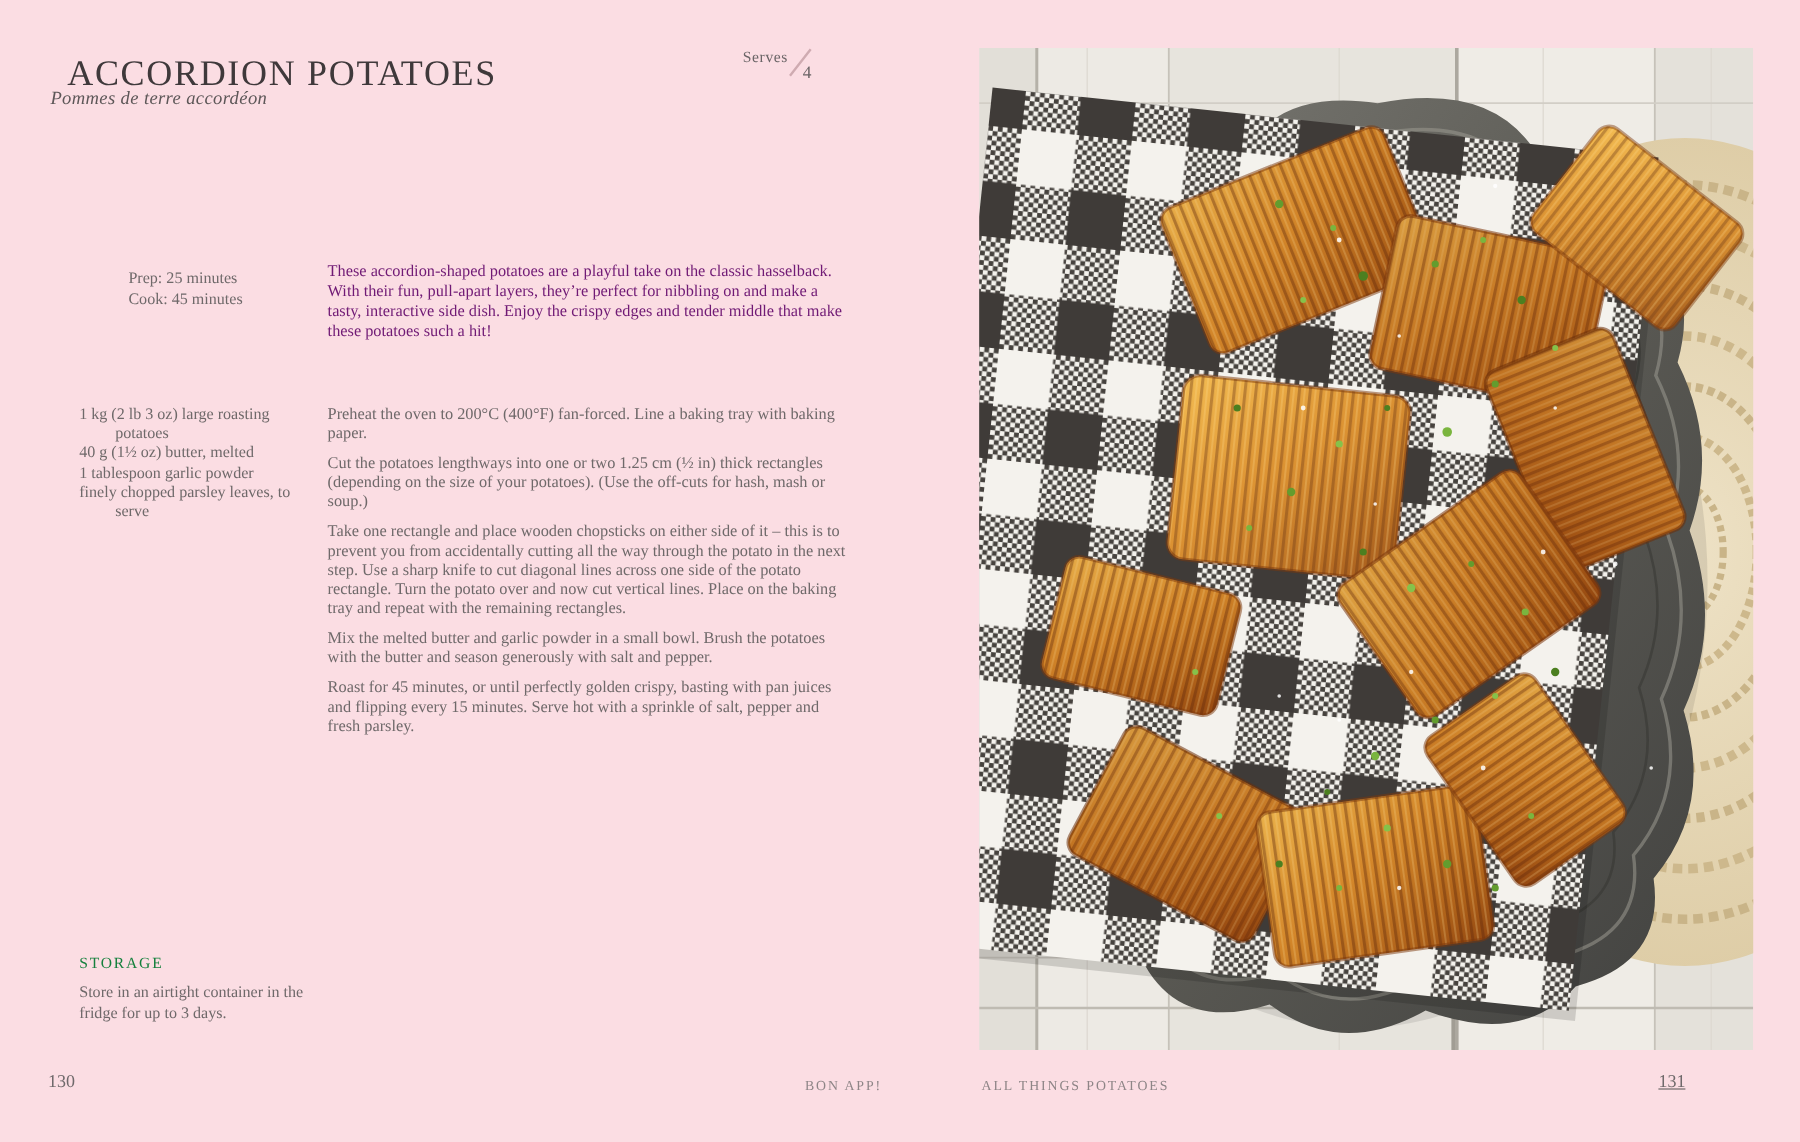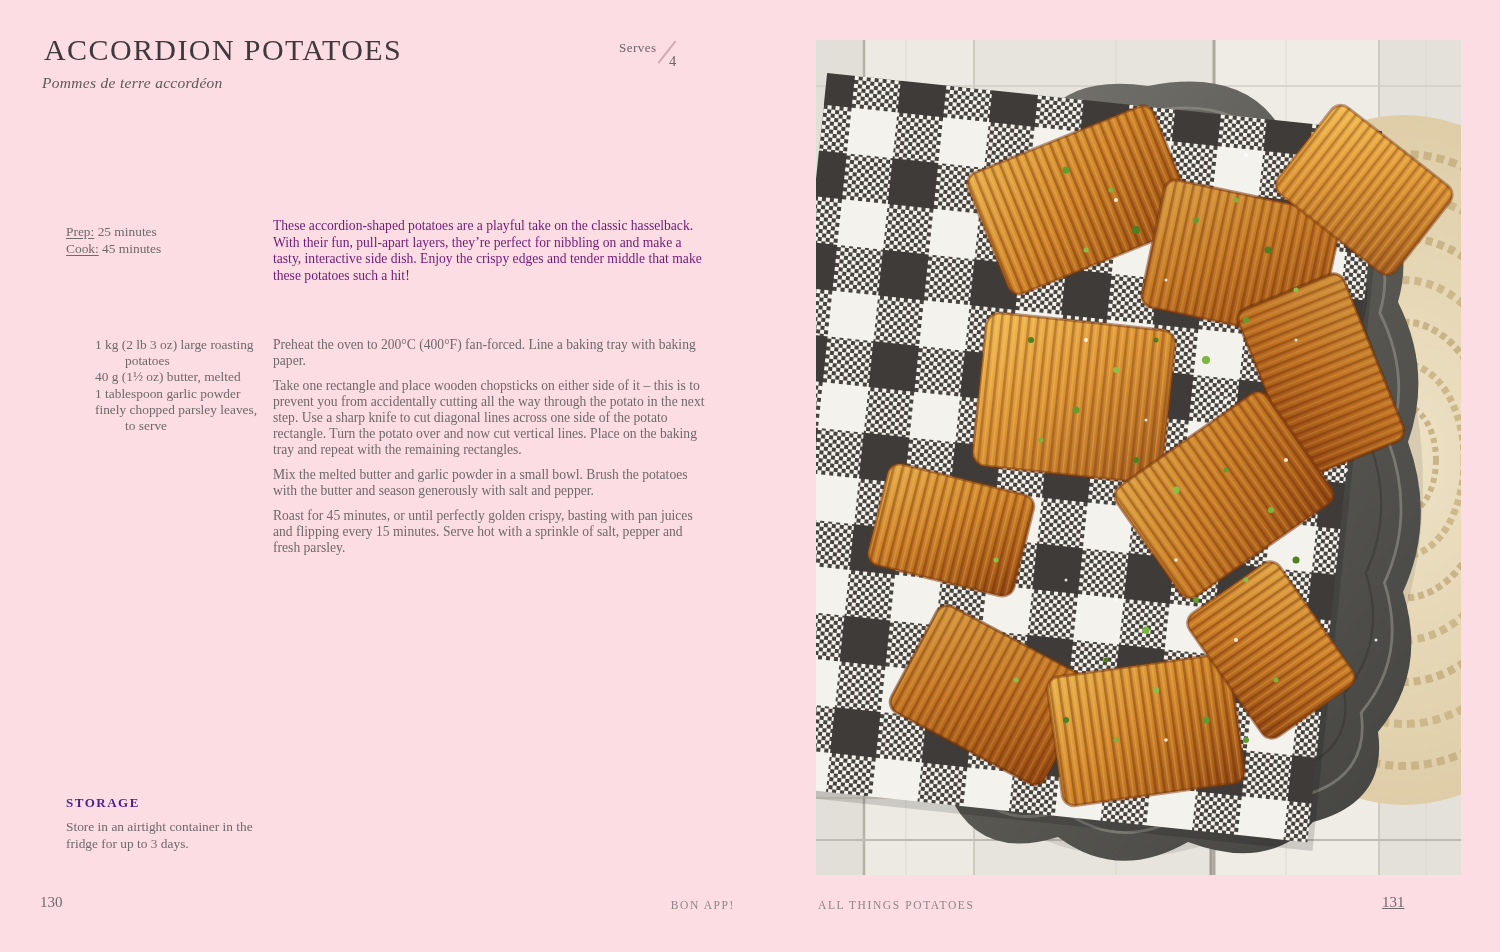--- a/index.html
+++ b/index.html
@@ -5,40 +5,40 @@
   html,body{margin:0;padding:0;}
   body{
     width:1500px;height:952px;position:relative;overflow:hidden;
     background:#fbdde3;
     font-family:"Liberation Serif", serif;
     color:#6f696a;
   }
   .abs{position:absolute;}
   
   .title{
-    left:44px;top:33px;margin:0;
+    left:44px;top:33px;margin:12px;
     font-size:30px;font-weight:400;letter-spacing:1.4px;
     color:#3f393b;white-space:nowrap;text-align:right;
   }
   .subtitle{
     left:42px;top:74px;
     font-size:15.5px;font-style:italic;color:#5d5758;letter-spacing:.3px;
   }
   .serves-label{left:619px;top:40px;font-size:13px;letter-spacing:.5px;color:#6b6567;}
   .serves-slash{left:666px;top:38px;width:1.5px;height:28px;background:#cfabb1;transform:rotate(38deg);}
   .serves-value{left:669px;top:53px;font-size:14.5px;color:#6b6567;}
   .times{left:66px;top:223px;font-size:13.4px;line-height:17px;color:#6f696a;}
-  .times .lbl{text-decoration:underline;text-underline-offset:2px;}
+  .times .lbl{text-underline-offset:2px;margin-left:41px;}
   .ingredients{left:66px;top:337px;width:198px;margin:0;padding:0;list-style:none;
     font-size:13.4px;line-height:16.2px;color:#6f696a;}
-  .ingredients li{padding-left:30px;text-indent:-30px;margin-left:29px;}
+  .ingredients li{padding-left:30px;text-indent:-30px;}
   .intro{left:273px;top:218px;width:438px;font-size:13.6px;line-height:16.6px;color:#701a75;}
   .method{left:273px;top:337px;width:438px;font-size:13.6px;line-height:16px;color:#6f696a;}
   .method p{margin:0 0 9px 0;}
-  .storage-heading{left:66px;top:795px;font-size:13px;letter-spacing:1.5px;color:#4c1d95;font-weight:bold;}
+  .storage-heading{left:66px;top:795px;font-size:13px;letter-spacing:1.5px;color:#15803d;}
   .storage-text{left:66px;top:818px;width:210px;font-size:13.4px;line-height:17px;color:#6f696a;}
   
   .pagenum{font-size:15px;color:#6f696b;}
   .pagenum-left{left:40px;top:894px;text-align:right;}
   .pagenum-right{left:1382px;top:894px;text-decoration:underline;}
   .running-foot{font-size:11.5px;letter-spacing:1.6px;color:#8e8587;}
   .foot-bonapp{left:575px;top:899px;width:160px;text-align:right;}
   .foot-section{left:818px;top:899px;}
   
   .photo{left:816px;top:40px;width:645px;height:835px;display:block;}
@@ -62,20 +62,21 @@
   <li>1 kg (2 lb 3 oz) large roasting potatoes</li>
   <li>40 g (1½ oz) butter, melted</li>
   <li>1 tablespoon garlic powder</li>
   <li>finely chopped parsley leaves, to serve</li>
 </ul>
 
 <div class="abs intro">These accordion-shaped potatoes are a playful take on the classic hasselback. With their fun, pull-apart layers, they’re perfect for nibbling on and make a tasty, interactive side dish. Enjoy the crispy edges and tender middle that make these potatoes such a hit!</div>
 
 <div class="abs method">
   <p>Preheat the oven to 200°C (400°F) fan-forced. Line a baking tray with baking paper.</p>
+  <p>Cut the potatoes lengthways into one or two 1.25 cm (½ in) thick rectangles (depending on the size of your potatoes). (Use the off-cuts for hash, mash or soup.)</p>
   <p>Take one rectangle and place wooden chopsticks on either side of it – this is to prevent you from accidentally cutting all the way through the potato in the next step. Use a sharp knife to cut diagonal lines across one side of the potato rectangle. Turn the potato over and now cut vertical lines. Place on the baking tray and repeat with the remaining rectangles.</p>
   <p>Mix the melted butter and garlic powder in a small bowl. Brush the potatoes with the butter and season generously with salt and pepper.</p>
   <p>Roast for 45 minutes, or until perfectly golden crispy, basting with pan juices and flipping every 15 minutes. Serve hot with a sprinkle of salt, pepper and fresh parsley.</p>
 </div>
 
 <div class="abs storage-heading">STORAGE</div>
 <div class="abs storage-text">Store in an airtight container in the fridge for up to 3 days.</div>
 
 <div class="abs pagenum pagenum-left">130</div>
 <div class="abs running-foot foot-bonapp">BON APP!</div>

